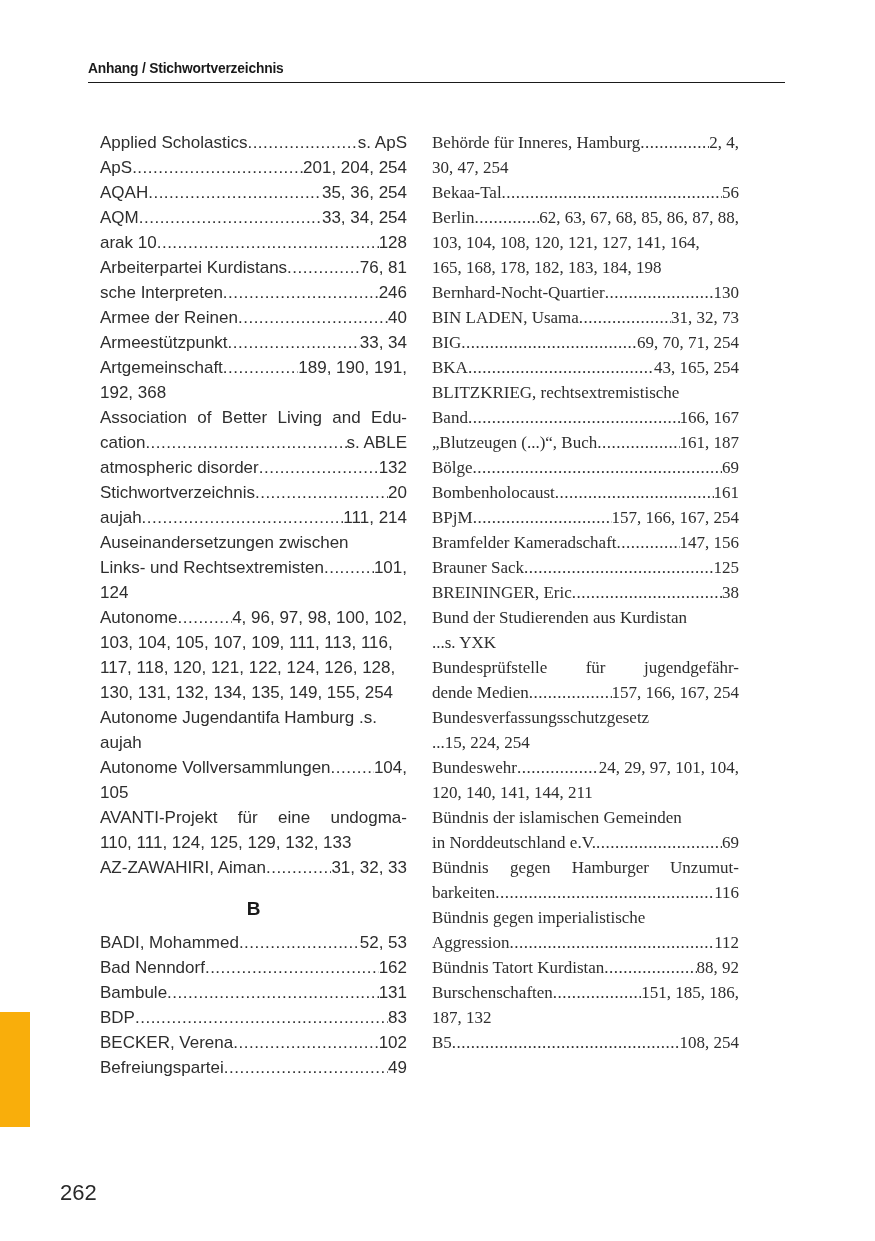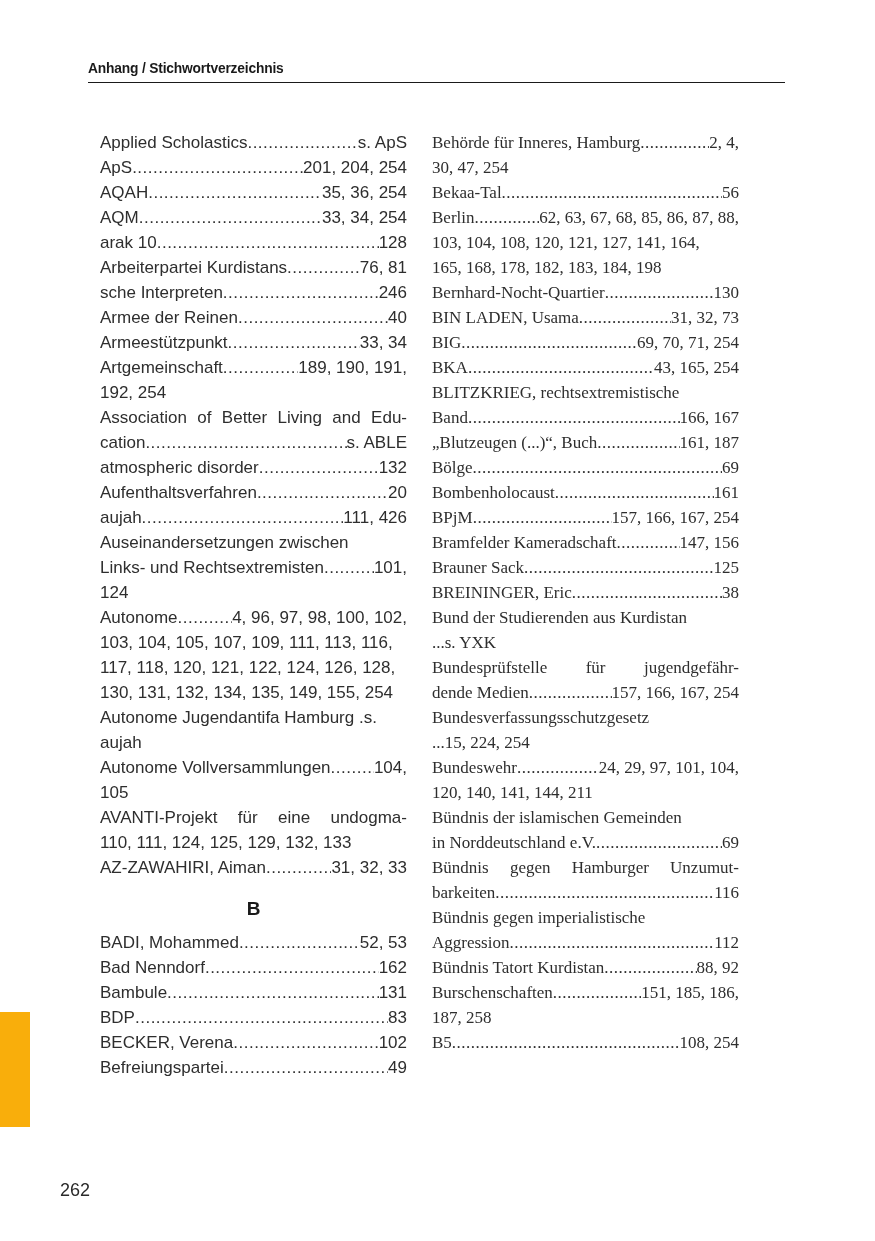--- a/index.html
+++ b/index.html
@@ -87,21 +87,21 @@
     position: absolute;
     left: 0;
     top: 1012px;
     width: 30px;
     height: 115px;
   }
   .page-number {
     position: absolute;
     left: 60px;
     top: 1180px;
-    font-size: 18px;
+    font-size: 22px;
     color: #2a2a2a;
   }
 </style>
 </head>
 <body>
 
 <div class="running-head">Anhang / Stichwortverzeichnis</div>
 <div class="head-rule"></div>
 
 <div class="column col-left" id="col-left">
@@ -148,41 +148,41 @@
     <div class="line">
       <span class="term">Armeestützpunkt</span>
       <span class="leader"></span>
       <span class="pages">33, 34</span>
     </div>
     <div class="line">
       <span class="term">Artgemeinschaft</span>
       <span class="leader"></span>
       <span class="pages">189, 190, 191,</span>
     </div>
-    <div class="line plain">192, 254</div>
+    <div class="line plain">192, 368</div>
     <div class="line justify">Association of Better Living and Edu-</div>
     <div class="line">
       <span class="term">cation </span>
       <span class="leader"></span>
       <span class="pages">s. ABLE</span>
     </div>
     <div class="line">
       <span class="term">atmospheric disorder</span>
       <span class="leader"></span>
       <span class="pages">132</span>
     </div>
     <div class="line">
-      <span class="term">Aufenthaltsverfahren</span>
+      <span class="term">Stichwortverzeichnis</span>
       <span class="leader"></span>
       <span class="pages">20</span>
     </div>
     <div class="line">
       <span class="term">aujah</span>
       <span class="leader"></span>
-      <span class="pages">111, 426</span>
+      <span class="pages">111, 214</span>
     </div>
     <div class="line plain">Auseinandersetzungen zwischen</div>
     <div class="line">
       <span class="term">Links- und Rechtsextremisten</span>
       <span class="leader"></span>
       <span class="pages">101,</span>
     </div>
     <div class="line plain">124</div>
     <div class="line">
       <span class="term">Autonome</span>
@@ -356,21 +356,21 @@
     <div class="line">
       <span class="term">Bündnis Tatort Kurdistan</span>
       <span class="leader"></span>
       <span class="pages">88, 92</span>
     </div>
     <div class="line">
       <span class="term">Burschenschaften</span>
       <span class="leader"></span>
       <span class="pages">151, 185, 186,</span>
     </div>
-    <div class="line plain">187, 258</div>
+    <div class="line plain">187, 132</div>
     <div class="line">
       <span class="term">B5</span>
       <span class="leader"></span>
       <span class="pages">108, 254</span>
     </div>
   </div>
 
 <div class="side-tab" id="side-tab" style="background: rgb(249, 174, 11);"></div>
 <div class="page-number">262</div>
 

